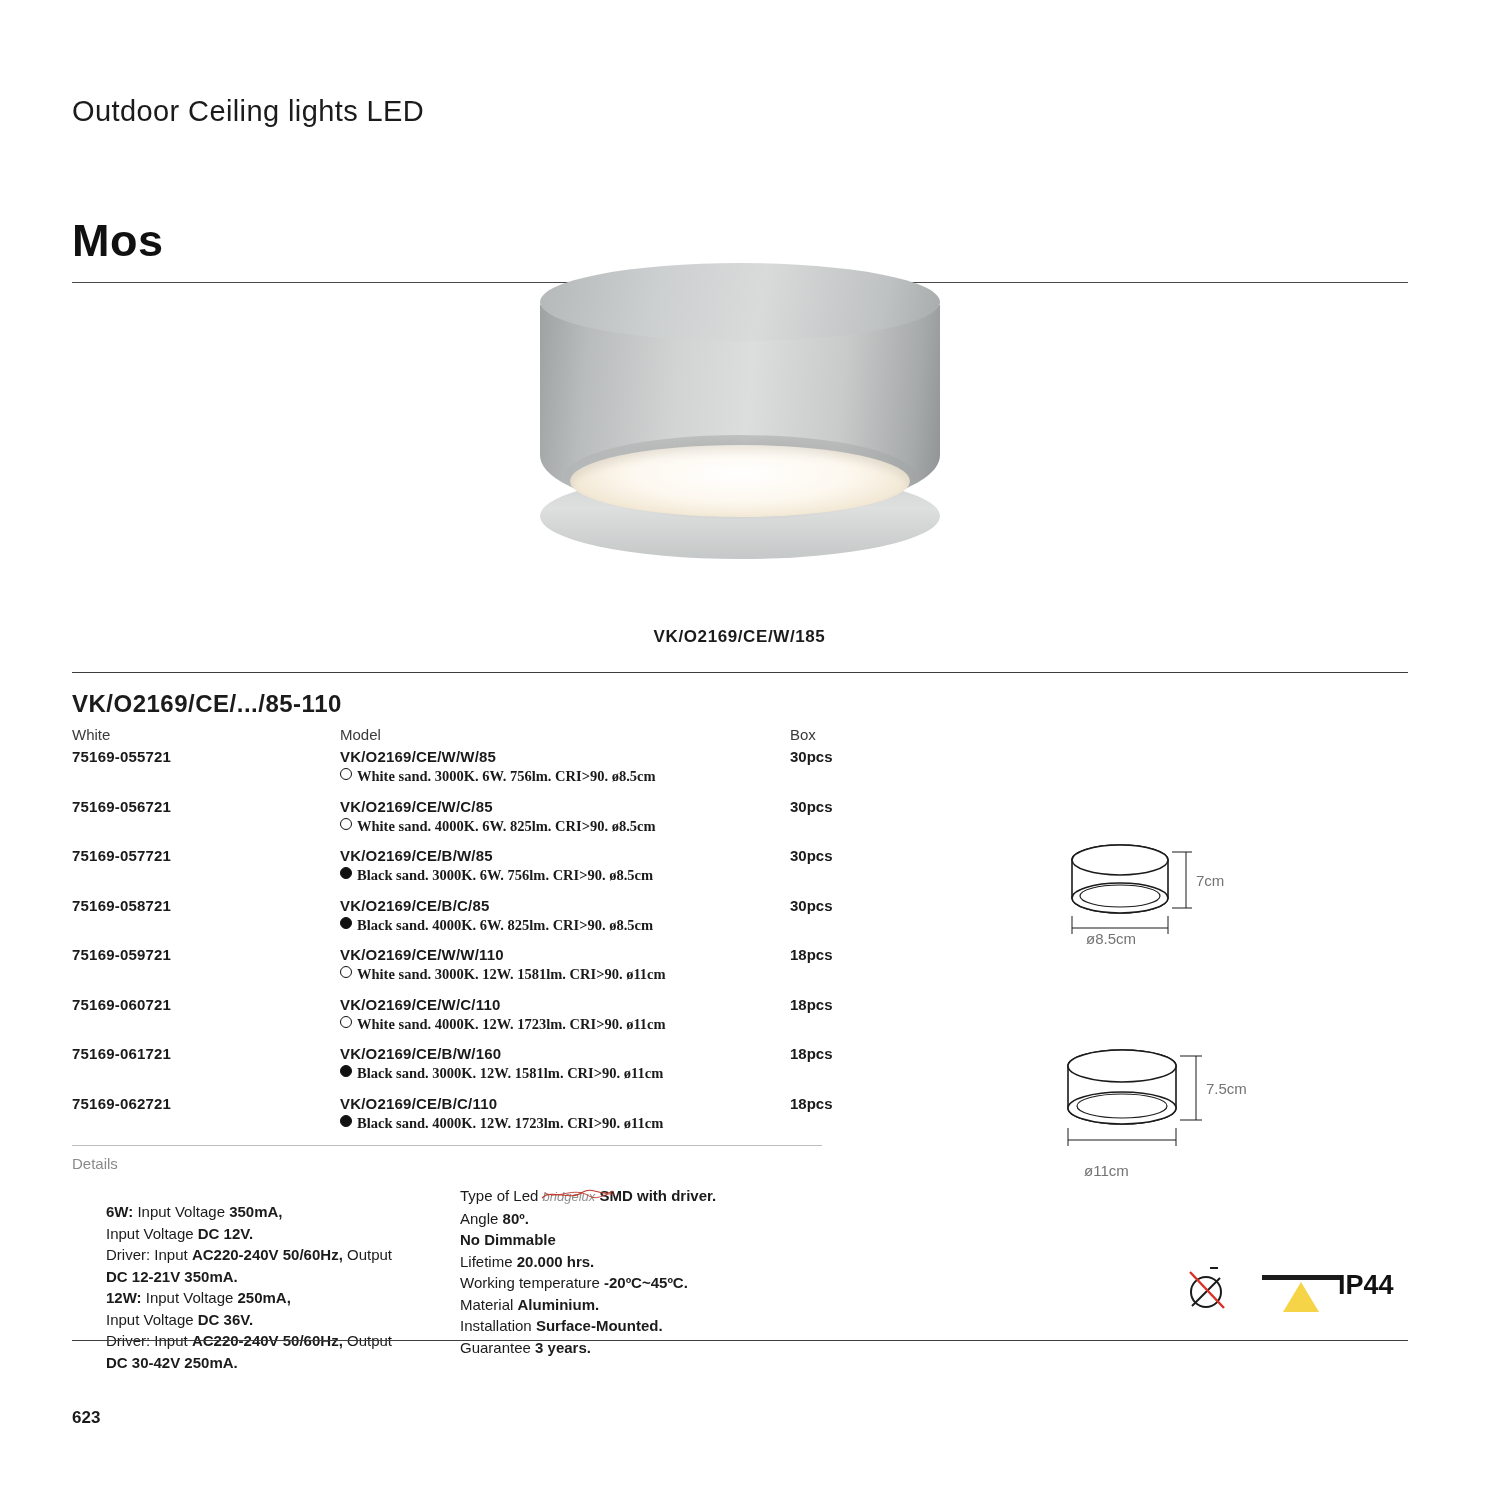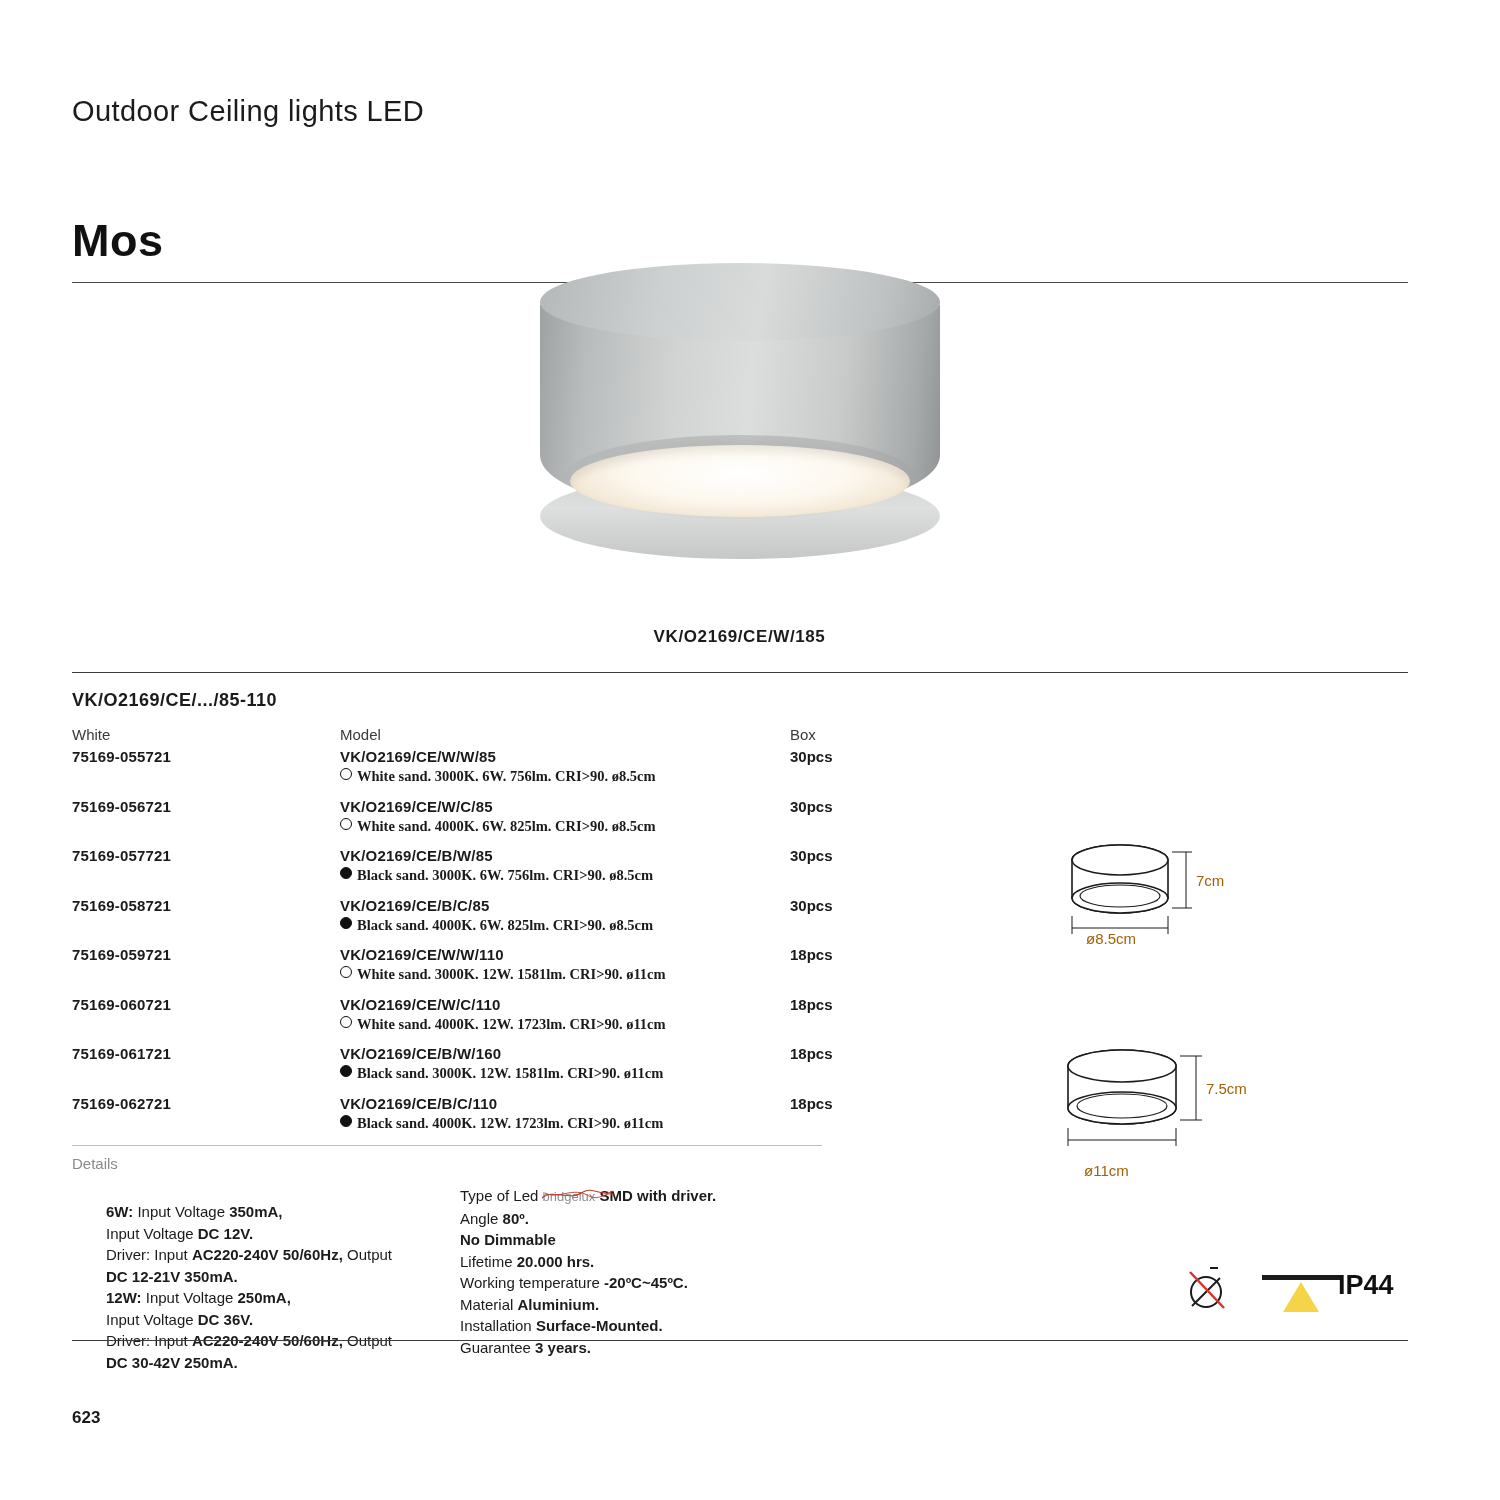--- a/index.html
+++ b/index.html
@@ -115,21 +115,21 @@
     font-weight: 700;
     letter-spacing: 0.6px;
     color: #1b1b1b;
   }
 
   
   .series-code {
     position: absolute;
     left: 72px;
     top: 690px;
-    font-size: 18px;
+    font-size: 24px;
     font-weight: 700;
     color: #1b1b1b;
     letter-spacing: 0.5px;
   }
 
   
   .table {
     position: absolute;
     left: 72px;
     top: 726px;
@@ -216,38 +216,39 @@
     width: 330px;
     font-size: 15px;
     line-height: 21.5px;
     color: #1b1b1b;
   }
   .details-left b, .details-right b { font-weight: 700; }
   .scribble {
     position: relative;
     display: inline-block;
     color: #8f8f8f;
+    font-style: italic;
     font-size: 13px;
   }
   .scribble svg {
     position: absolute;
     left: -4px;
     top: -2px;
   }
 
   
   .dim {
     position: absolute;
   }
   .dim-1 { left: 1060px; top: 838px; }
   .dim-2 { left: 1060px; top: 1040px; }
   .dim-caption {
     position: absolute;
     font-size: 15px;
-    color: #a16207;
+    color: #737373;
     font-weight: 400;
   }
 
   
   .icon-row {
     position: absolute;
     left: 1180px;
     top: 1258px;
     width: 240px;
     height: 62px;

